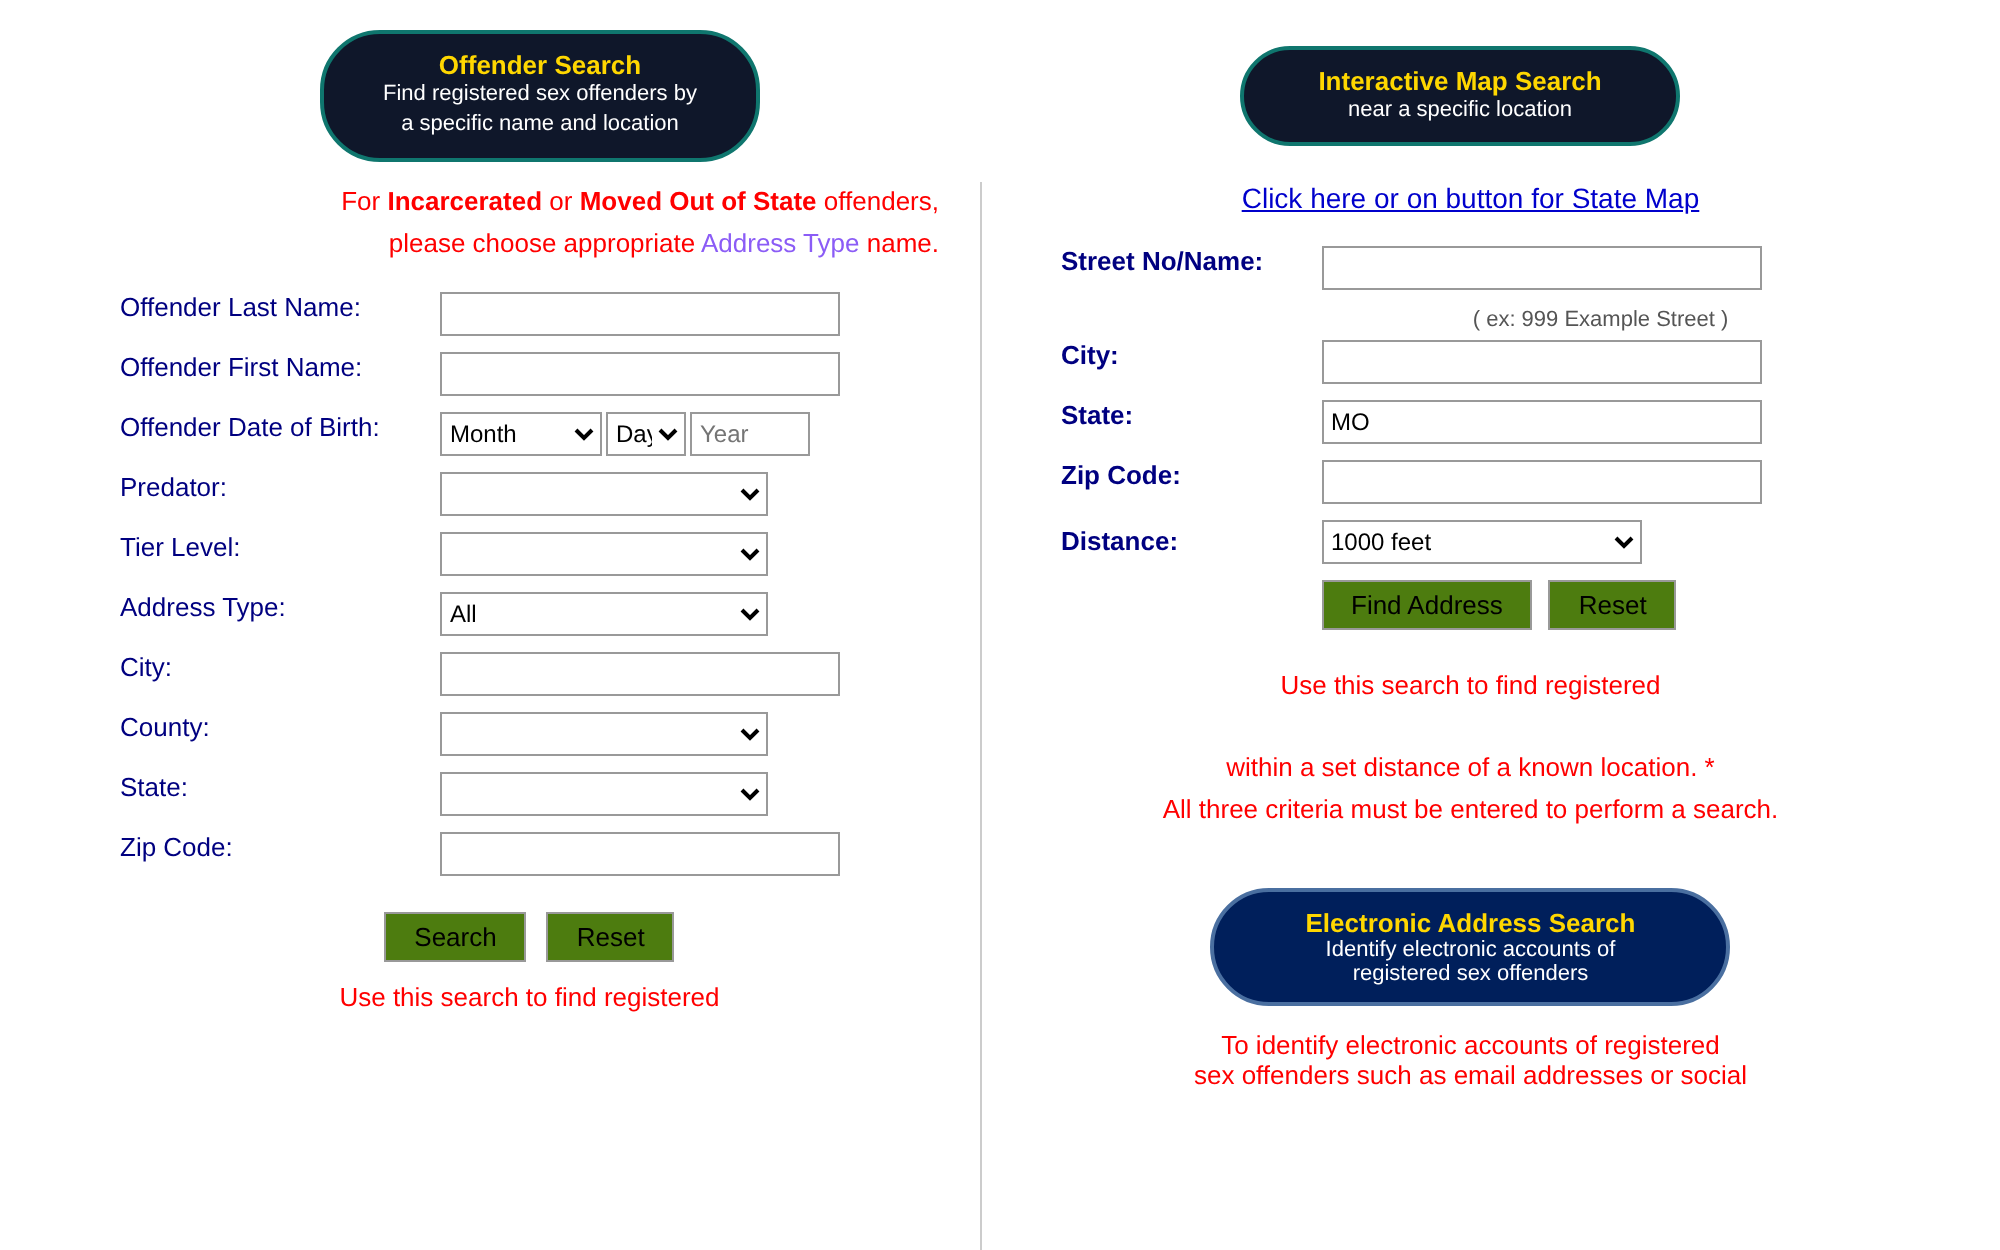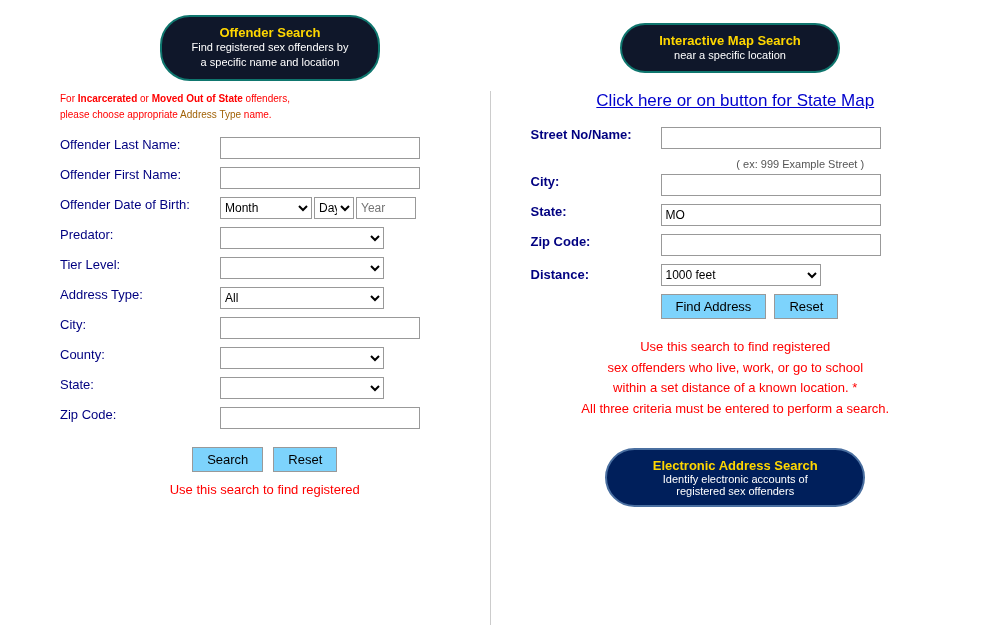--- a/index.html
+++ b/index.html
@@ -50,35 +50,35 @@
       flex: 1;
       padding: 0 20px 20px 40px;
       border-right: 1px solid #ccc;
     }
     .right-col {
       flex: 1;
       padding: 0 40px 20px 40px;
     }
     .notice-text {
       color: red;
-      font-size: 10px;
-      text-align: left;
+      font-size: 13px;
+      text-align: right;
       margin-bottom: 14px;
       line-height: 1.6;
     }
     .notice-text a, .notice-text .link-blue {
-      color: #a16207;
+      color: #8b5cf6;
     }
     .notice-text strong {
       color: red;
     }
     .map-link-text {
       text-align: center;
       color: #0000cc;
-      font-size: 17px;
+      font-size: 14px;
       margin-bottom: 16px;
       cursor: pointer;
       text-decoration: underline;
     }
     .form-row {
       display: flex;
       margin-bottom: 8px;
     }
     .form-label {
       color: #000080;
@@ -106,35 +106,35 @@
     }
     select {
       border: 1px solid #999;
       font-size: 12px;
       height: 22px;
       background: #fff;
     }
     select.full {
       width: 164px;
     }
-    select.month-sel { width: 92px; }
+    select.month-sel { width: 81px; }
     select.day-sel { width: 40px; }
     .dob-row {
       display: flex;
       align-items: center;
       gap: 2px;
     }
     .button-row {
       display: flex;
       gap: 10px;
       margin-top: 18px;
       justify-content: center;
     }
     button {
-      background: #7dd3fc;
+      background: #4d7c0f;
       border: 1px solid #999;
       padding: 4px 14px;
       font-size: 13px;
       cursor: pointer;
     }
     .street-hint {
       font-size: 11px;
       color: #555;
       text-align: center;
       margin-top: 1px;
@@ -327,29 +327,33 @@
           <select style="width:160px;" id="distSel"><option value="1000 feet">1000 feet</option><option value="500 feet">500 feet</option><option value="1 mile">1 mile</option><option value="2 miles">2 miles</option><option value="5 miles">5 miles</option></select>
         </div>
 
         <div class="find-reset-row">
           <button>Find Address</button>
           <button>Reset</button>
         </div>
 
         <div class="info-text-red">
           <span>Use this search to find registered</span><br>
-          <span>sex offenders who live, work, or go to school</span><br>
+          <br>
           <span>within a set distance of a known location.  *</span><br>
           <span>All three criteria must be entered to perform a search.</span>
         </div>
 
         <div class="bottom-section">
           <div class="electronic-btn">
             <div class="btn-title">Electronic Address Search</div>
             <div class="btn-sub">Identify electronic accounts of</div>
             <div class="btn-sub">registered sex offenders</div>
           </div>
+          <div class="bottom-text-right">
+            <span>To identify electronic accounts of registered</span><br>
+            <span>sex offenders such as email addresses or social</span>
+          </div>
         </div>
       </div>
     </div>
 
   </div>
 </div>
 
 </body></html>

